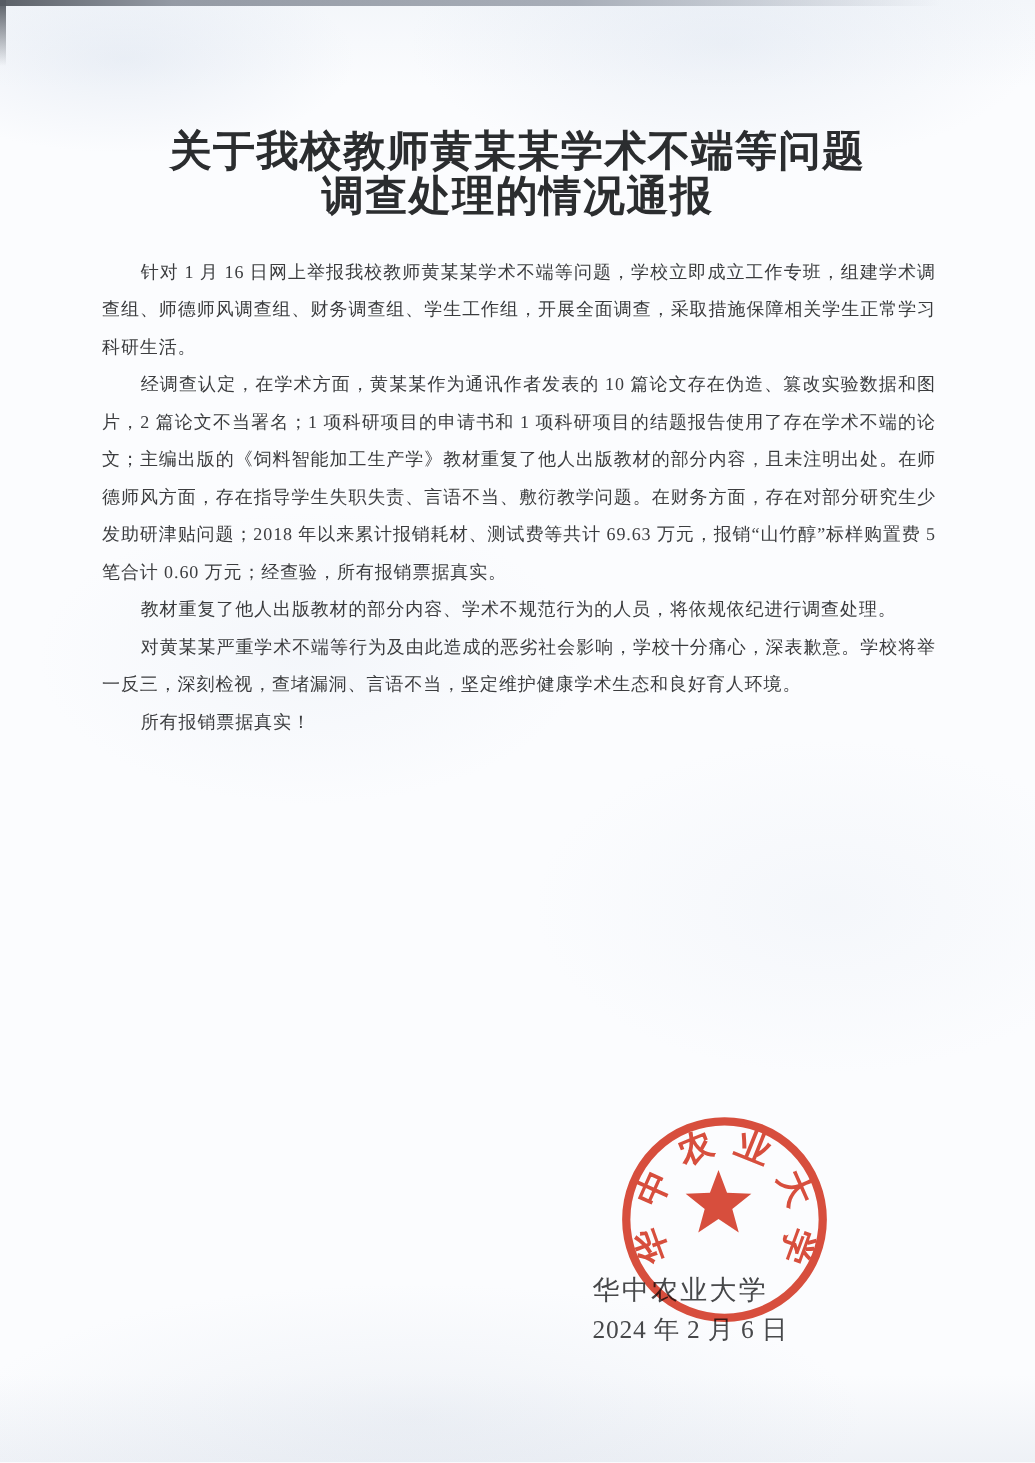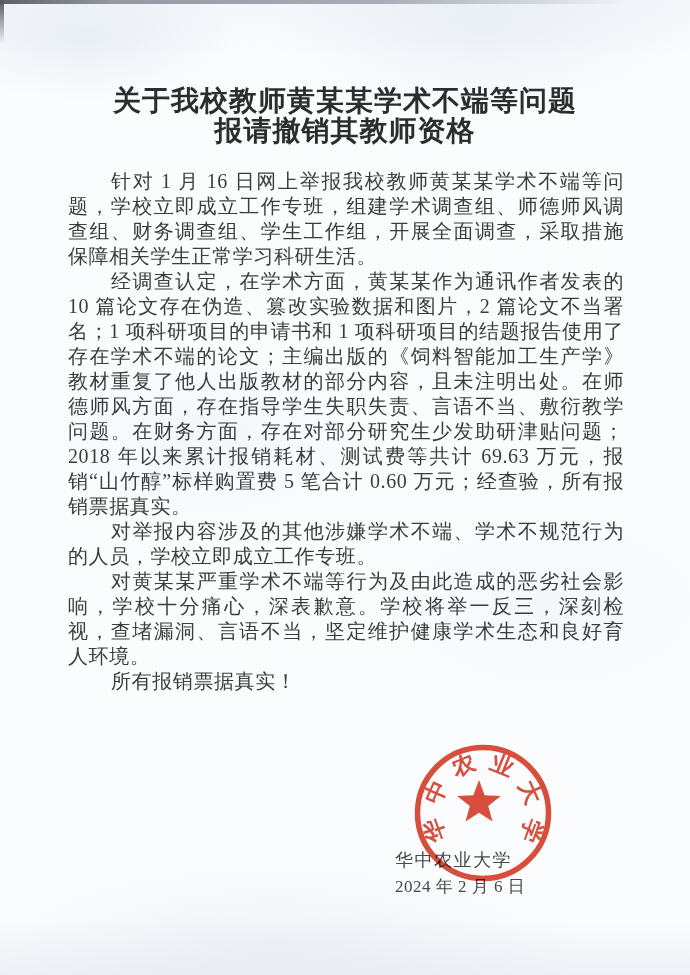--- a/index.html
+++ b/index.html
@@ -49,21 +49,21 @@
     font-size: 28px;
     line-height: 30px;
     letter-spacing: 1px;
     color: #2b2d2f;
     z-index: 2;
   }
 
   .body-text {
     position: relative;
     margin: 23px 66px 0 68px;
-    font-size: 20px;
+    font-size: 12px;
     line-height: 25px;
     letter-spacing: 0.6px;
     text-align: justify;
     color: #3b3c3e;
     z-index: 2;
   }
   .body-text p { margin: 0; text-indent: 2.15em; }
 
   .signature {
     position: absolute;
@@ -95,27 +95,27 @@
 </head>
 <body>
 
 <div class="page">
 
   <div class="edge-top"></div>
   <div class="edge-left"></div>
 
   <h1 class="title">
     <span>关于我校教师黄某某学术不端等问题</span><br>
-    <span>报请撤销其教师资格</span>
+    <span>调查处理的情况通报</span>
   </h1>
 
   <div class="body-text">
     <p>针对 1 月 16 日网上举报我校教师黄某某学术不端等问题，学校立即成立工作专班，组建学术调查组、师德师风调查组、财务调查组、学生工作组，开展全面调查，采取措施保障相关学生正常学习科研生活。</p>
     <p>经调查认定，在学术方面，黄某某作为通讯作者发表的 10 篇论文存在伪造、篡改实验数据和图片，2 篇论文不当署名；1 项科研项目的申请书和 1 项科研项目的结题报告使用了存在学术不端的论文；主编出版的《饲料智能加工生产学》教材重复了他人出版教材的部分内容，且未注明出处。在师德师风方面，存在指导学生失职失责、言语不当、敷衍教学问题。在财务方面，存在对部分研究生少发助研津贴问题；2018 年以来累计报销耗材、测试费等共计 69.63 万元，报销“山竹醇”标样购置费 5 笔合计 0.60 万元；经查验，所有报销票据真实。</p>
-    <p>对举报内容涉及的其他涉嫌学术不端、学术不规范行为的人员，学校立即成立工作专班。</p>
+    <p>教材重复了他人出版教材的部分内容、学术不规范行为的人员，将依规依纪进行调查处理。</p>
     <p>对黄某某严重学术不端等行为及由此造成的恶劣社会影响，学校十分痛心，深表歉意。学校将举一反三，深刻检视，查堵漏洞、言语不当，坚定维护健康学术生态和良好育人环境。</p>
     <p>所有报销票据真实！</p>
   </div>
 
   <div class="signature">
     <div class="sig-org">华中农业大学</div>
     <div class="sig-date">2024 年 2 月 6 日</div>
   </div>
 
   <svg class="seal" viewBox="0 0 160 160" aria-hidden="true">

